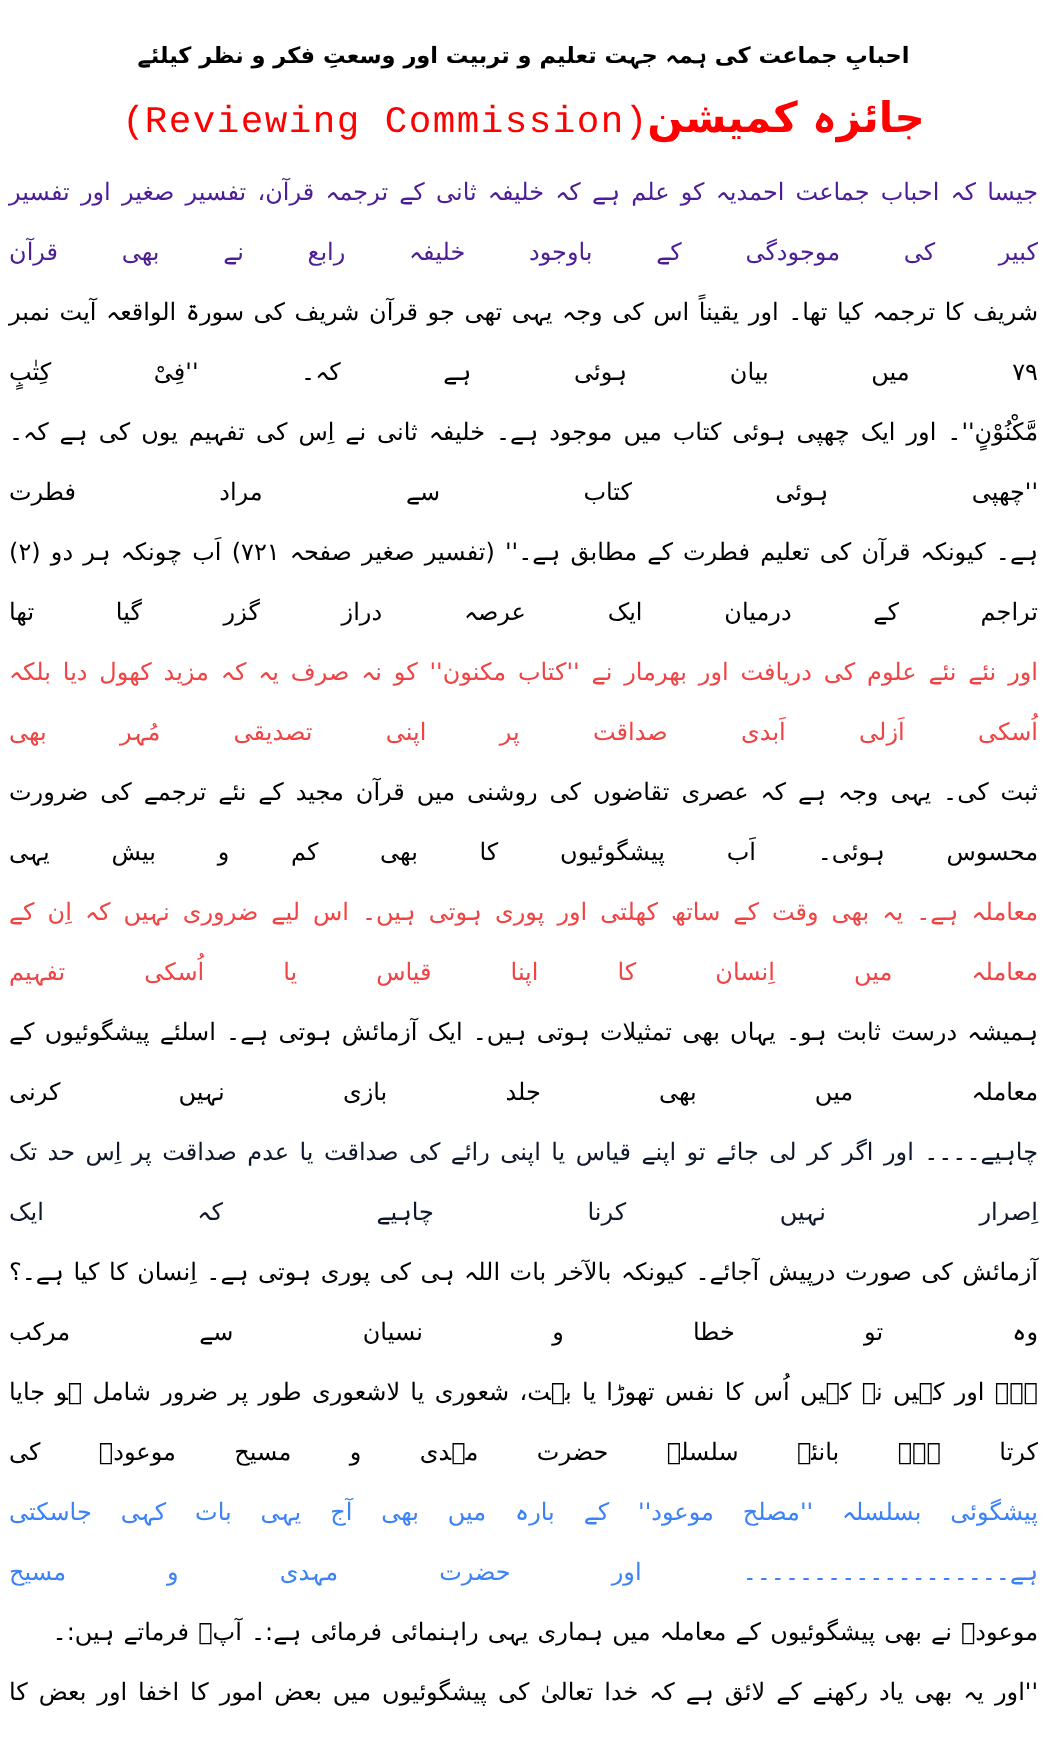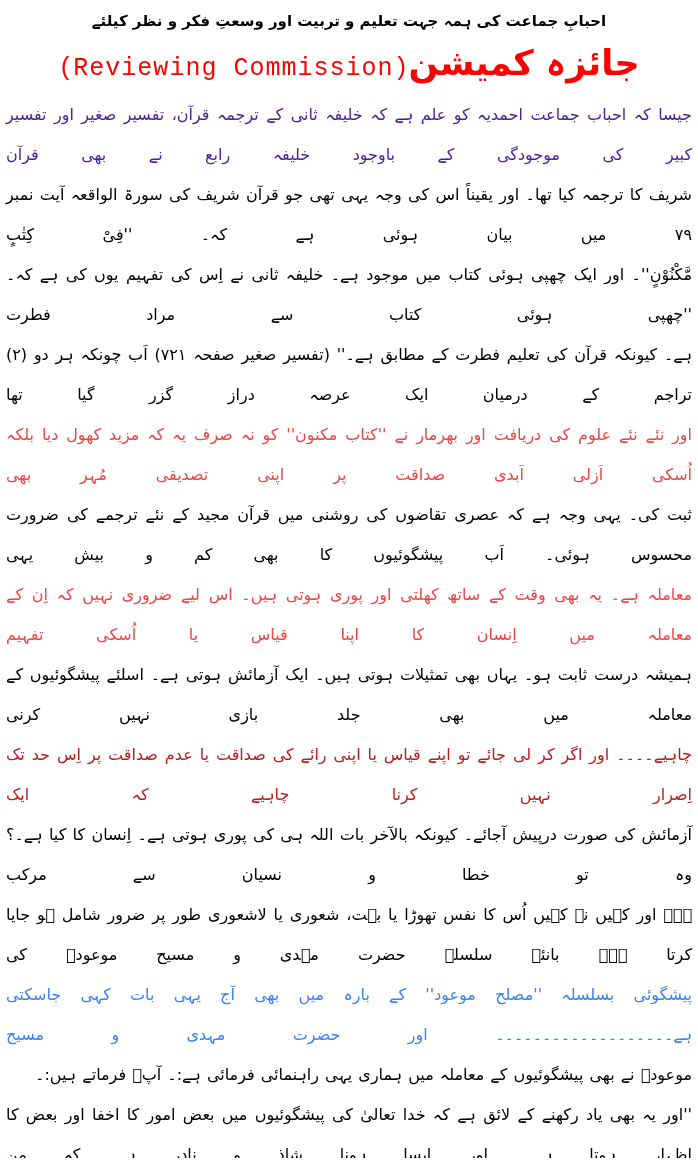--- a/index.html
+++ b/index.html
@@ -1,27 +1,27 @@
 <!DOCTYPE html>
 <html><head>
 <meta charset="utf-8">
 <style>
   html,body{margin:0;padding:0;background:#fff;}
   .page{
     width:698px;height:1158px;box-sizing:border-box;overflow:hidden;
     background:#ffffff;color:#000;
     font-family:"DejaVu Sans","Liberation Sans",sans-serif;
-    padding:4px 6px 0 6px;
+    padding:20px 6px 0 6px;
   }
   .tagline{
     direction:rtl;text-align:center;font-size:15px;line-height:34px;
     font-weight:bold;
   }
   .title-row{direction:rtl;text-align:center;line-height:46px;margin:2px 0 2px;}
-  .title-urdu{font-size:35px;font-weight:bold;}
+  .title-urdu{font-size:28px;font-weight:bold;}
   .title-latin{font-size:25px;direction:ltr;unicode-bidi:embed;letter-spacing:1px;font-family:Liberation Mono, monospace;}
   .body-text{margin-top:2px;}
   .tline{
     direction:rtl;font-size:16px;line-height:40px;
     text-align:justify;text-align-last:justify;
     word-spacing:1px;
   }
   .tline.right{text-align:right;text-align-last:right;}
 </style>
 </head>
@@ -37,21 +37,21 @@
 
   <div class="body-text">
       <div class="tline"><span style="color: #4c1d95;">جیسا کہ احباب جماعت احمدیہ کو علم ہے کہ خلیفہ ثانی کے ترجمہ قرآن، تفسیر صغیر اور تفسیر کبیر کی موجودگی کے باوجود خلیفہ رابع نے بھی قرآن</span></div>
       <div class="tline"><span style="color: rgb(0, 0, 0);">شریف کا ترجمہ کیا تھا۔ اور یقیناً اس کی وجہ یہی تھی جو قرآن شریف کی سورۃ الواقعہ آیت نمبر ۷۹ میں بیان ہوئی ہے کہ۔ ''فِیْ کِتٰبٍ</span></div>
       <div class="tline"><span style="color: rgb(0, 0, 0);">مَّکْنُوْنٍ''۔ اور ایک چھپی ہوئی کتاب میں موجود ہے۔ خلیفہ ثانی نے اِس کی تفہیم یوں کی ہے کہ۔ ''چھپی ہوئی کتاب سے مراد فطرت</span></div>
       <div class="tline"><span style="color: rgb(0, 0, 0);">ہے۔ کیونکہ قرآن کی تعلیم فطرت کے مطابق ہے۔'' (تفسیر صغیر صفحہ ۷۲۱) اَب چونکہ ہر دو (۲) تراجم کے درمیان ایک عرصہ دراز گزر گیا تھا</span></div>
       <div class="tline"><span style="color: #ef4444;">اور نئے نئے علوم کی دریافت اور بھرمار نے ''کتاب مکنون'' کو نہ صرف یہ کہ مزید کھول دیا بلکہ اُسکی اَزلی اَبدی صداقت پر اپنی تصدیقی مُہر بھی</span></div>
       <div class="tline"><span style="color: rgb(0, 0, 0);">ثبت کی۔ یہی وجہ ہے کہ عصری تقاضوں کی روشنی میں قرآن مجید کے نئے ترجمے کی ضرورت محسوس ہوئی۔ اَب پیشگوئیوں کا بھی کم و بیش یہی</span></div>
       <div class="tline"><span style="color: #ef4444;">معاملہ ہے۔ یہ بھی وقت کے ساتھ کھلتی اور پوری ہوتی ہیں۔ اس لیے ضروری نہیں کہ اِن کے معاملہ میں اِنسان کا اپنا قیاس یا اُسکی تفہیم</span></div>
       <div class="tline"><span style="color: rgb(0, 0, 0);">ہمیشہ درست ثابت ہو۔ یہاں بھی تمثیلات ہوتی ہیں۔ ایک آزمائش ہوتی ہے۔ اسلئے پیشگوئیوں کے معاملہ میں بھی جلد بازی نہیں کرنی</span></div>
-      <div class="tline"><span style="color: #b91c1c;">چاہیے۔۔۔۔ اور اگر کر لی جائے تو اپنے قیاس یا اپنی رائے کی صداقت یا عدم صداقت پر اِس حد تک اِصرار نہیں کرنا چاہیے کہ ایک</span></div>
+      <div class="tline"><span style="color: #0f172a;">چاہیے۔۔۔۔ اور اگر کر لی جائے تو اپنے قیاس یا اپنی رائے کی صداقت یا عدم صداقت پر اِس حد تک اِصرار نہیں کرنا چاہیے کہ ایک</span></div>
       <div class="tline"><span style="color: rgb(0, 0, 0);">آزمائش کی صورت درپیش آجائے۔ کیونکہ بالآخر بات اللہ ہی کی پوری ہوتی ہے۔ اِنسان کا کیا ہے۔؟ وہ تو خطا و نسیان سے مرکب</span></div>
       <div class="tline"><span style="color: rgb(0, 0, 0);">ہے۔ اور کہیں نہ کہیں اُس کا نفس تھوڑا یا بہت، شعوری یا لاشعوری طور پر ضرور شامل ہو جایا کرتا ہے۔ بانئے سلسلہ حضرت مہدی و مسیح موعودؑ کی</span></div>
       <div class="tline"><span style="color: #3b82f6;">پیشگوئی بسلسلہ ''مصلح موعود'' کے بارہ میں بھی آج یہی بات کہی جاسکتی ہے۔۔۔۔۔۔۔۔۔۔۔۔۔۔۔۔۔۔۔ اور حضرت مہدی و مسیح</span></div>
       <div class="tline right"><span style="color: rgb(0, 0, 0);">موعودؑ نے بھی پیشگوئیوں کے معاملہ میں ہماری یہی راہنمائی فرمائی ہے:۔ آپؑ فرماتے ہیں:۔</span></div>
       <div class="tline"><span style="color: rgb(0, 0, 0);">''اور یہ بھی یاد رکھنے کے لائق ہے کہ خدا تعالیٰ کی پیشگوئیوں میں بعض امور کا اخفا اور بعض کا اظہار ہوتا ہے۔ اور ایسا ہونا شاذ و نادر ہے کہ من</span></div>
     </div>
 
 </div>
 
 </body></html>

